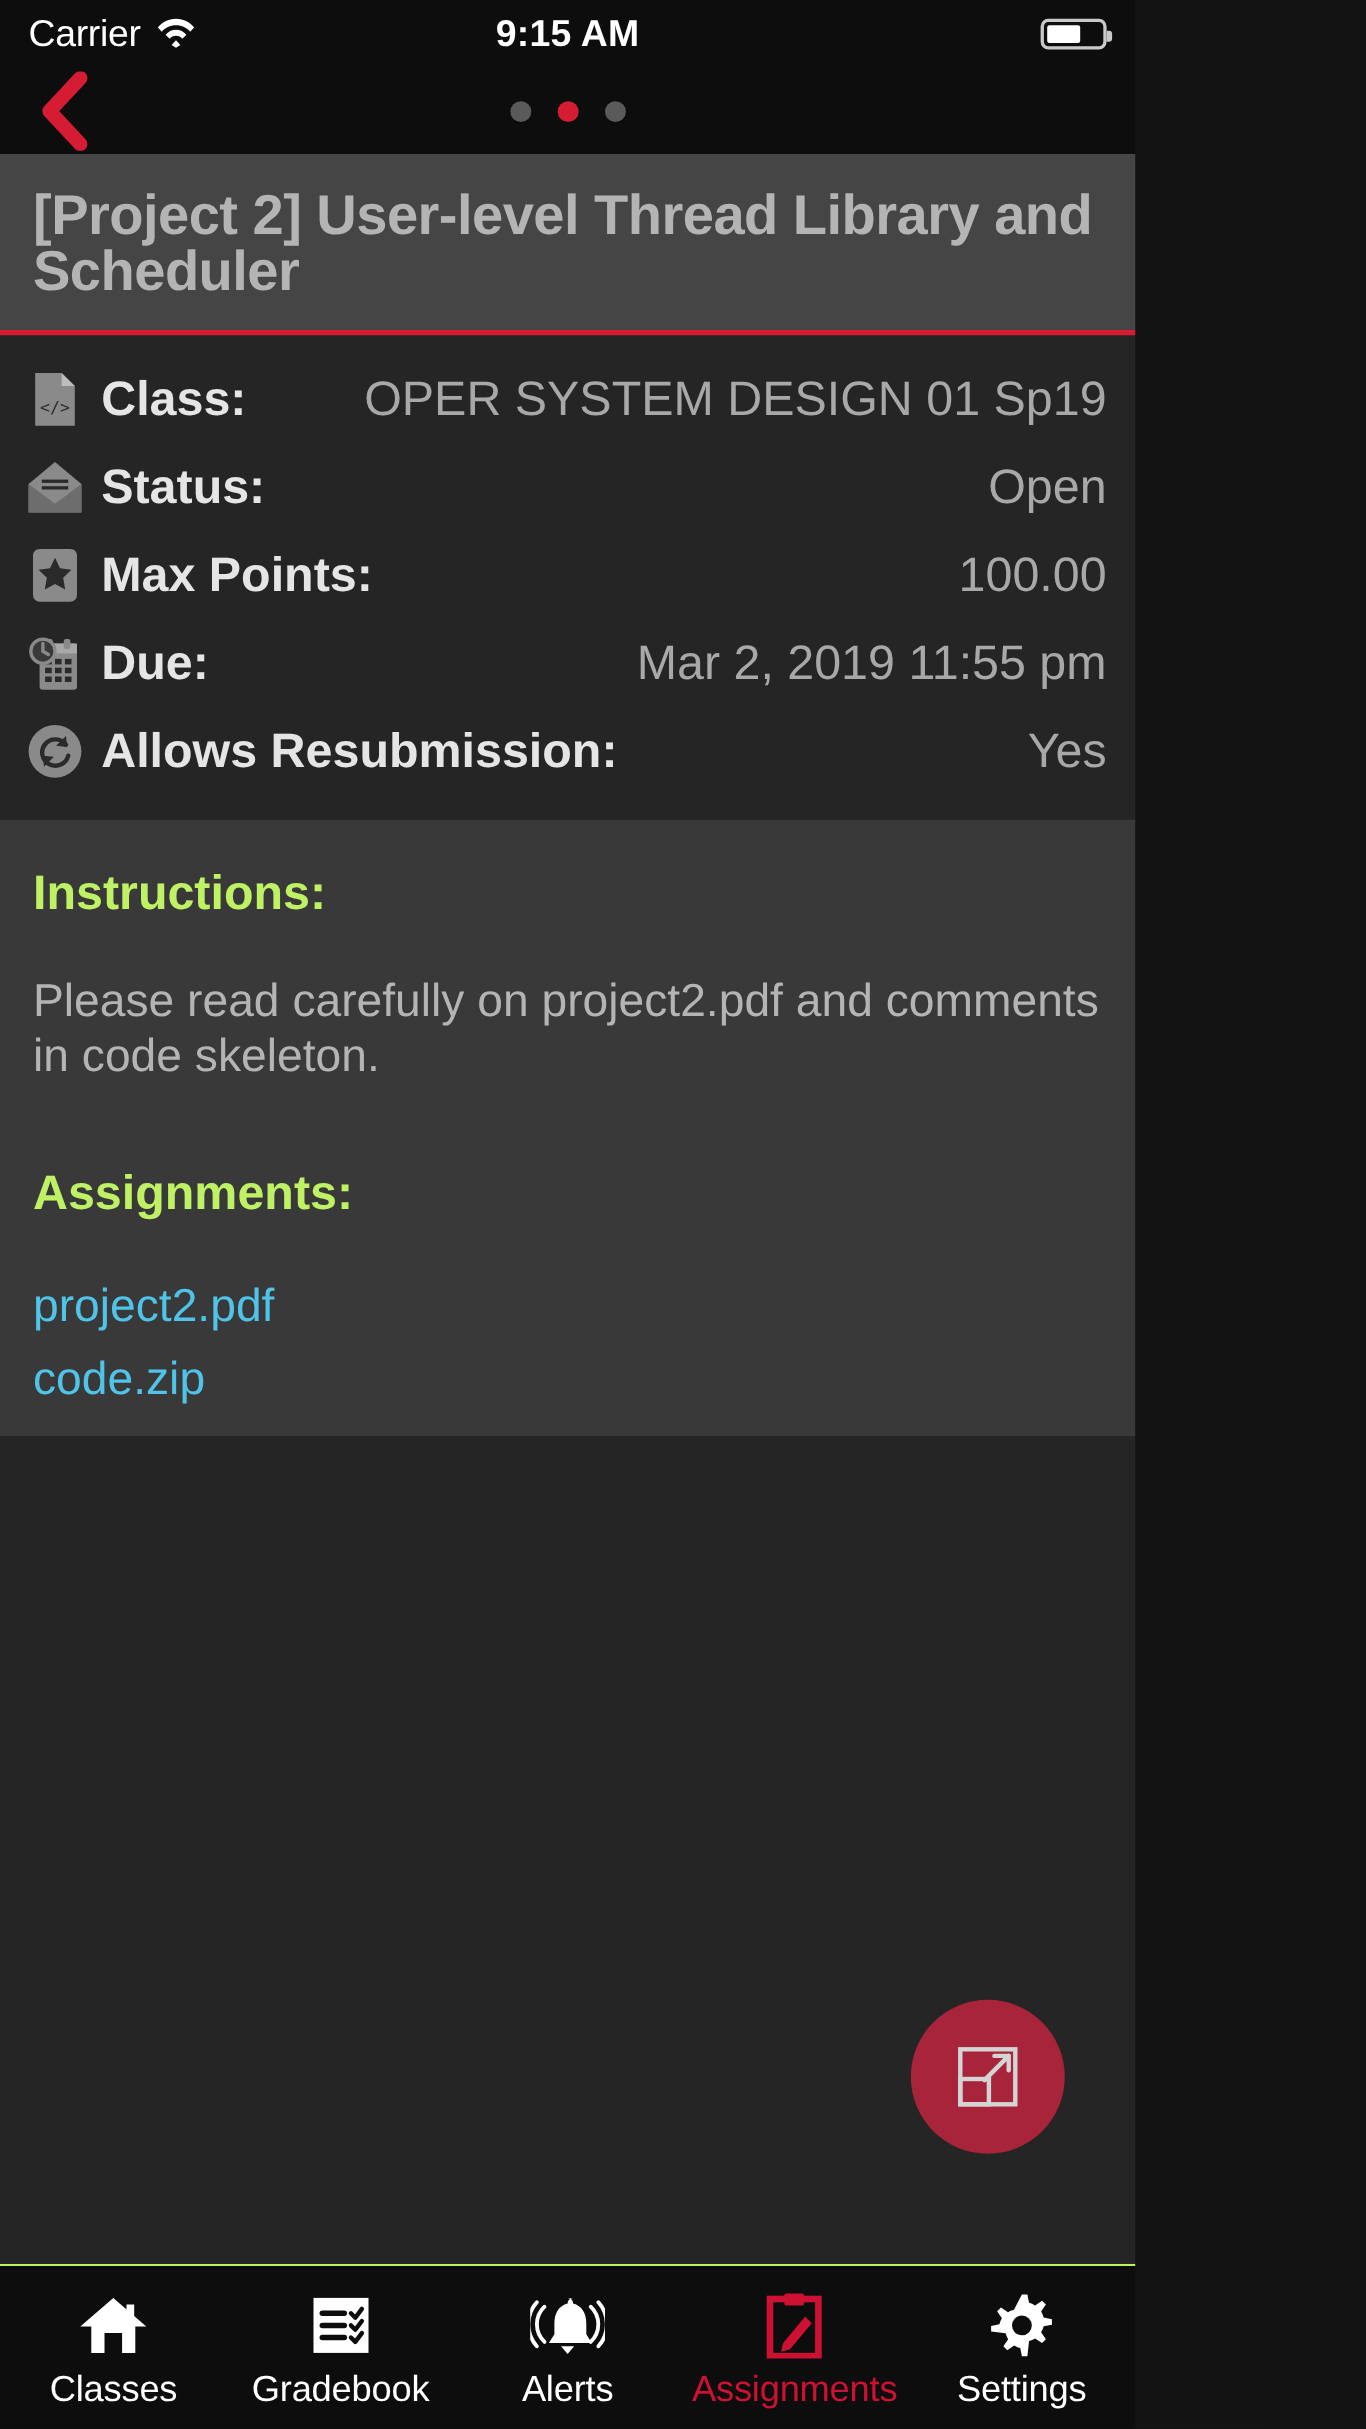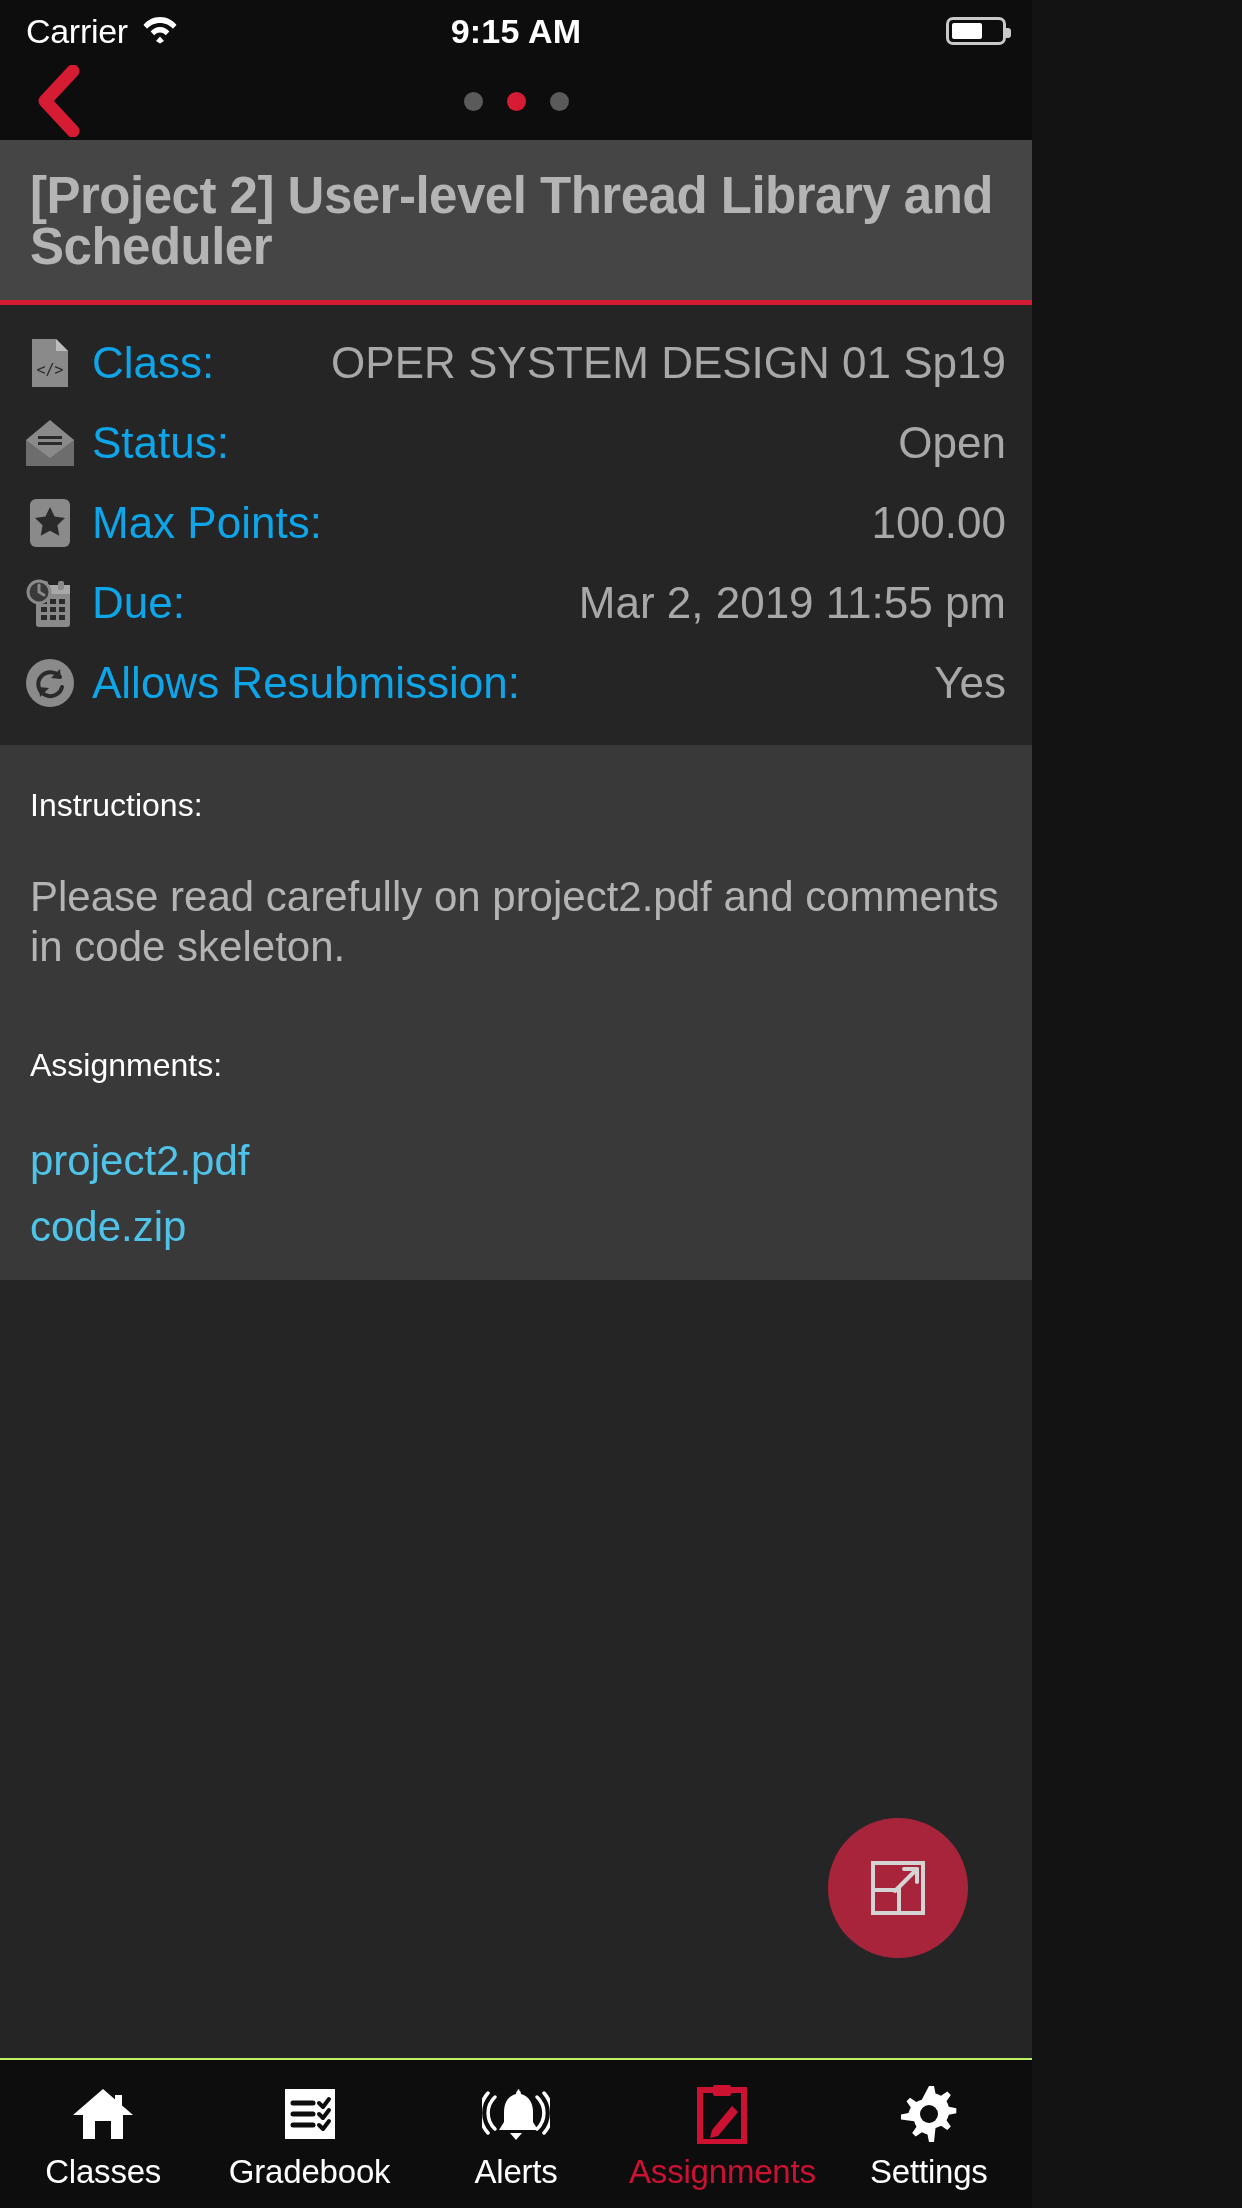--- a/index.html
+++ b/index.html
@@ -61,31 +61,31 @@
   .details { background:#252525; padding:18px 0 22px 0; flex:0 0 auto; }
   .drow {
     display:flex; align-items:center; height:80px; padding:0 22px 0 22px;
   }
   .drow .ico {
     width:56px; height:56px; flex:0 0 56px;
     display:flex; align-items:center; justify-content:center;
     margin-right:14px;
   }
   .drow .lbl {
-    font-size:44px; font-weight:normal; color:#0ea5e9; white-space:nowrap;
+    font-size:44px; font-weight:bold; color:#e5e5e5; white-space:nowrap;
   }
   .drow .val {
     margin-left:auto; font-size:44px; color:#a8a8a8;
     white-space:nowrap; padding-right:4px;
   }
 
   
   .content { background:#393939; padding:0 30px; flex:0 0 auto; }
   .sec-head {
-    font-size:32px; font-weight:normal; color:#ffffff;
+    font-size:44px; font-weight:bold; color:#bef264;
     padding-top:42px; padding-bottom:10px;
   }
   .sec-body {
     font-size:42px; color:#b4b4b4; line-height:1.18;
     padding-top:38px; padding-bottom:34px;
   }
   .att-list { padding-top:34px; padding-bottom:20px; }
   .att-link {
     display:block; font-size:42px; color:#4fc3e8;
     padding:9px 0; cursor:pointer; text-decoration:none;

